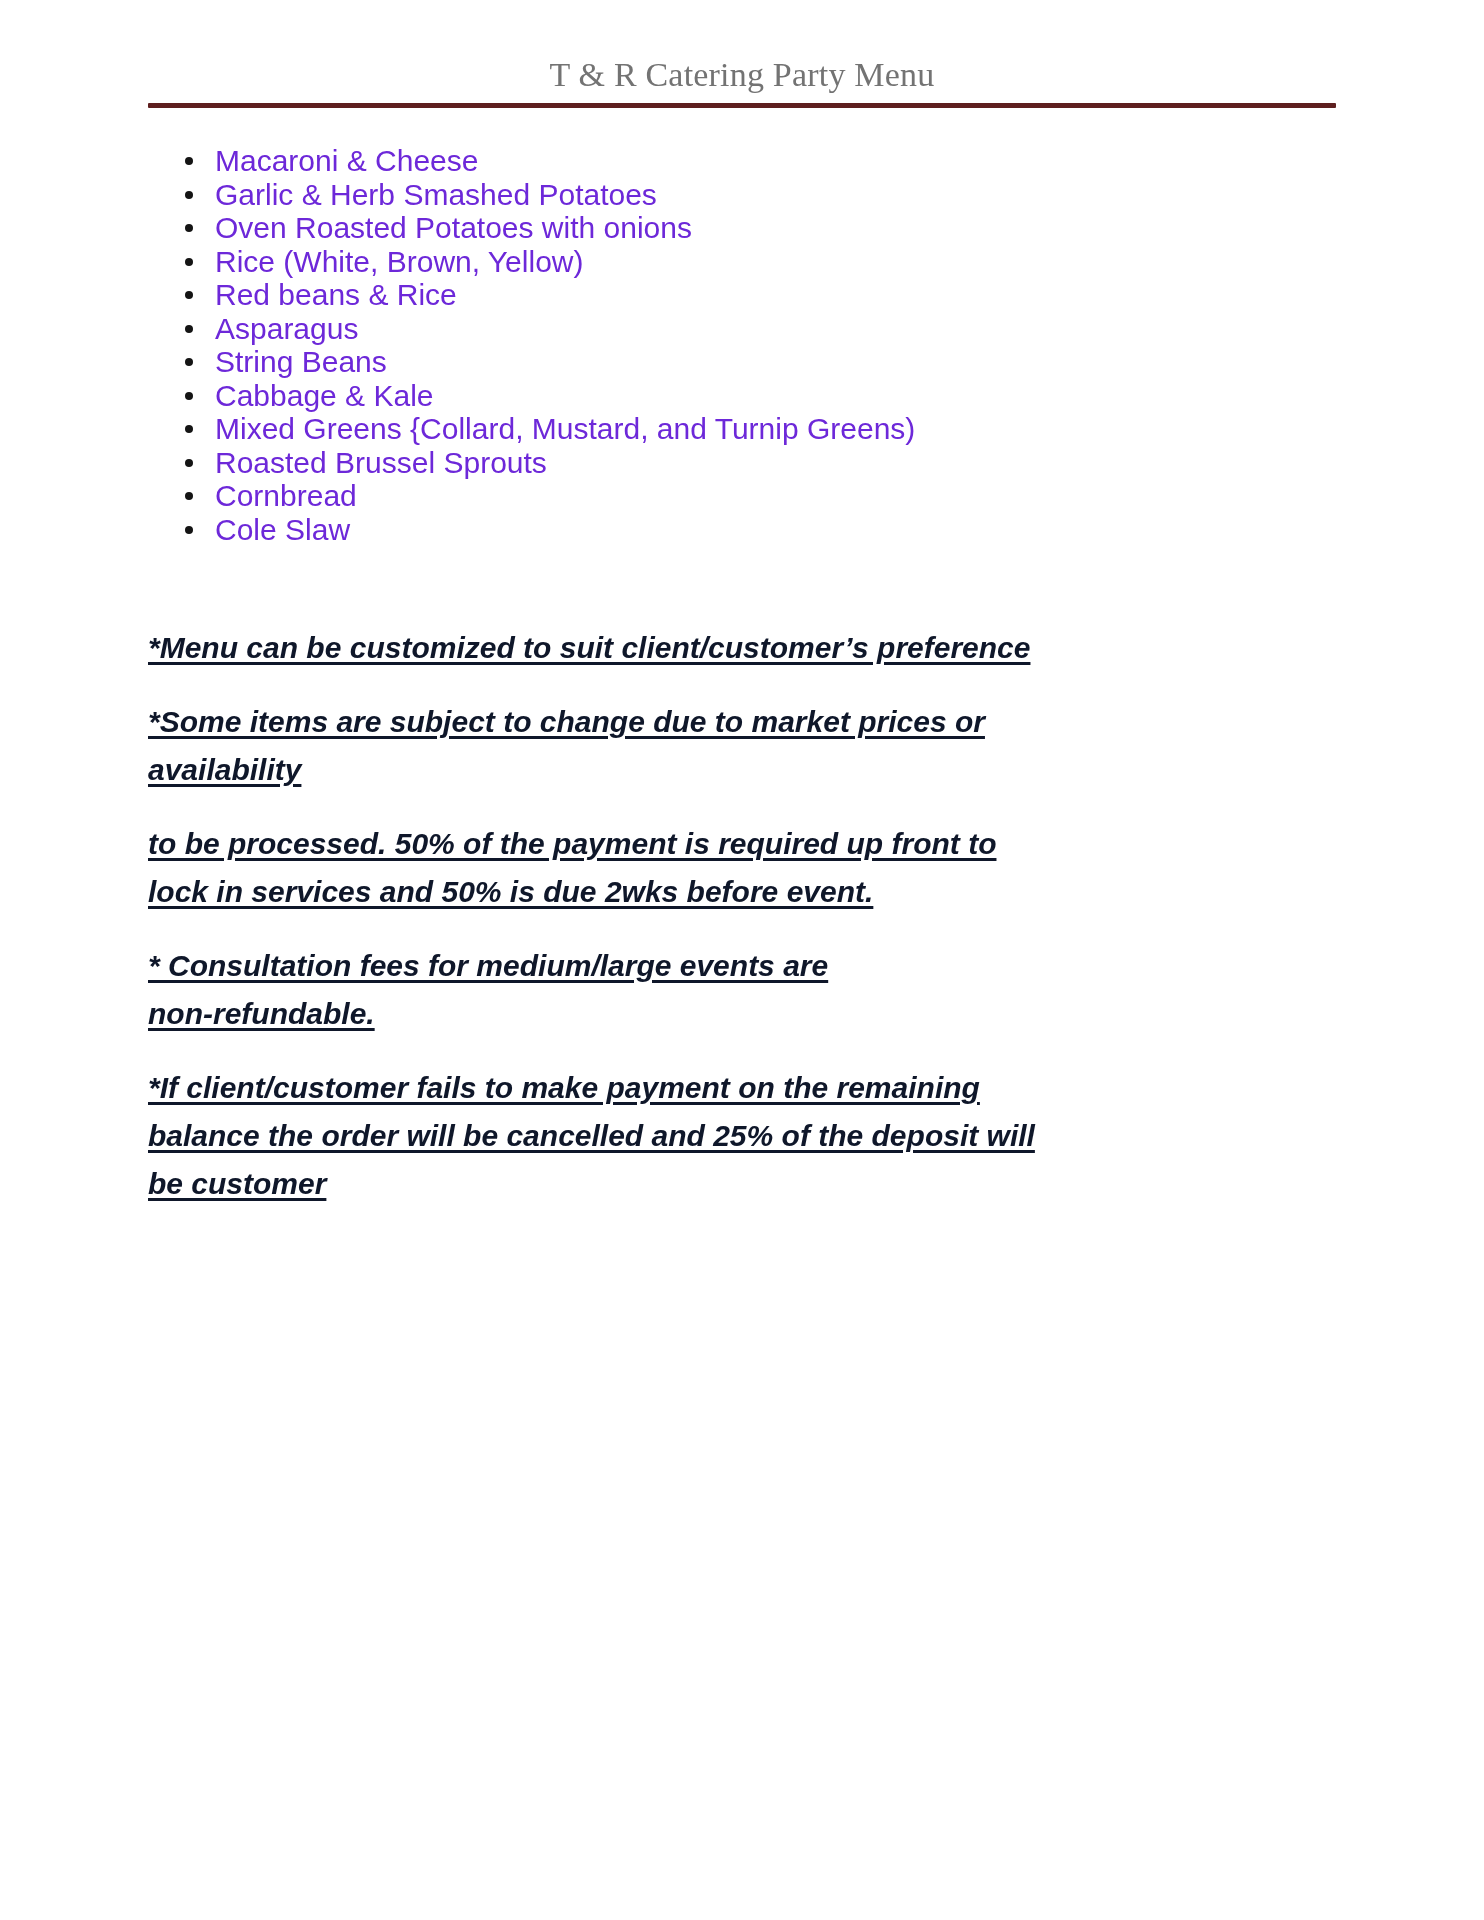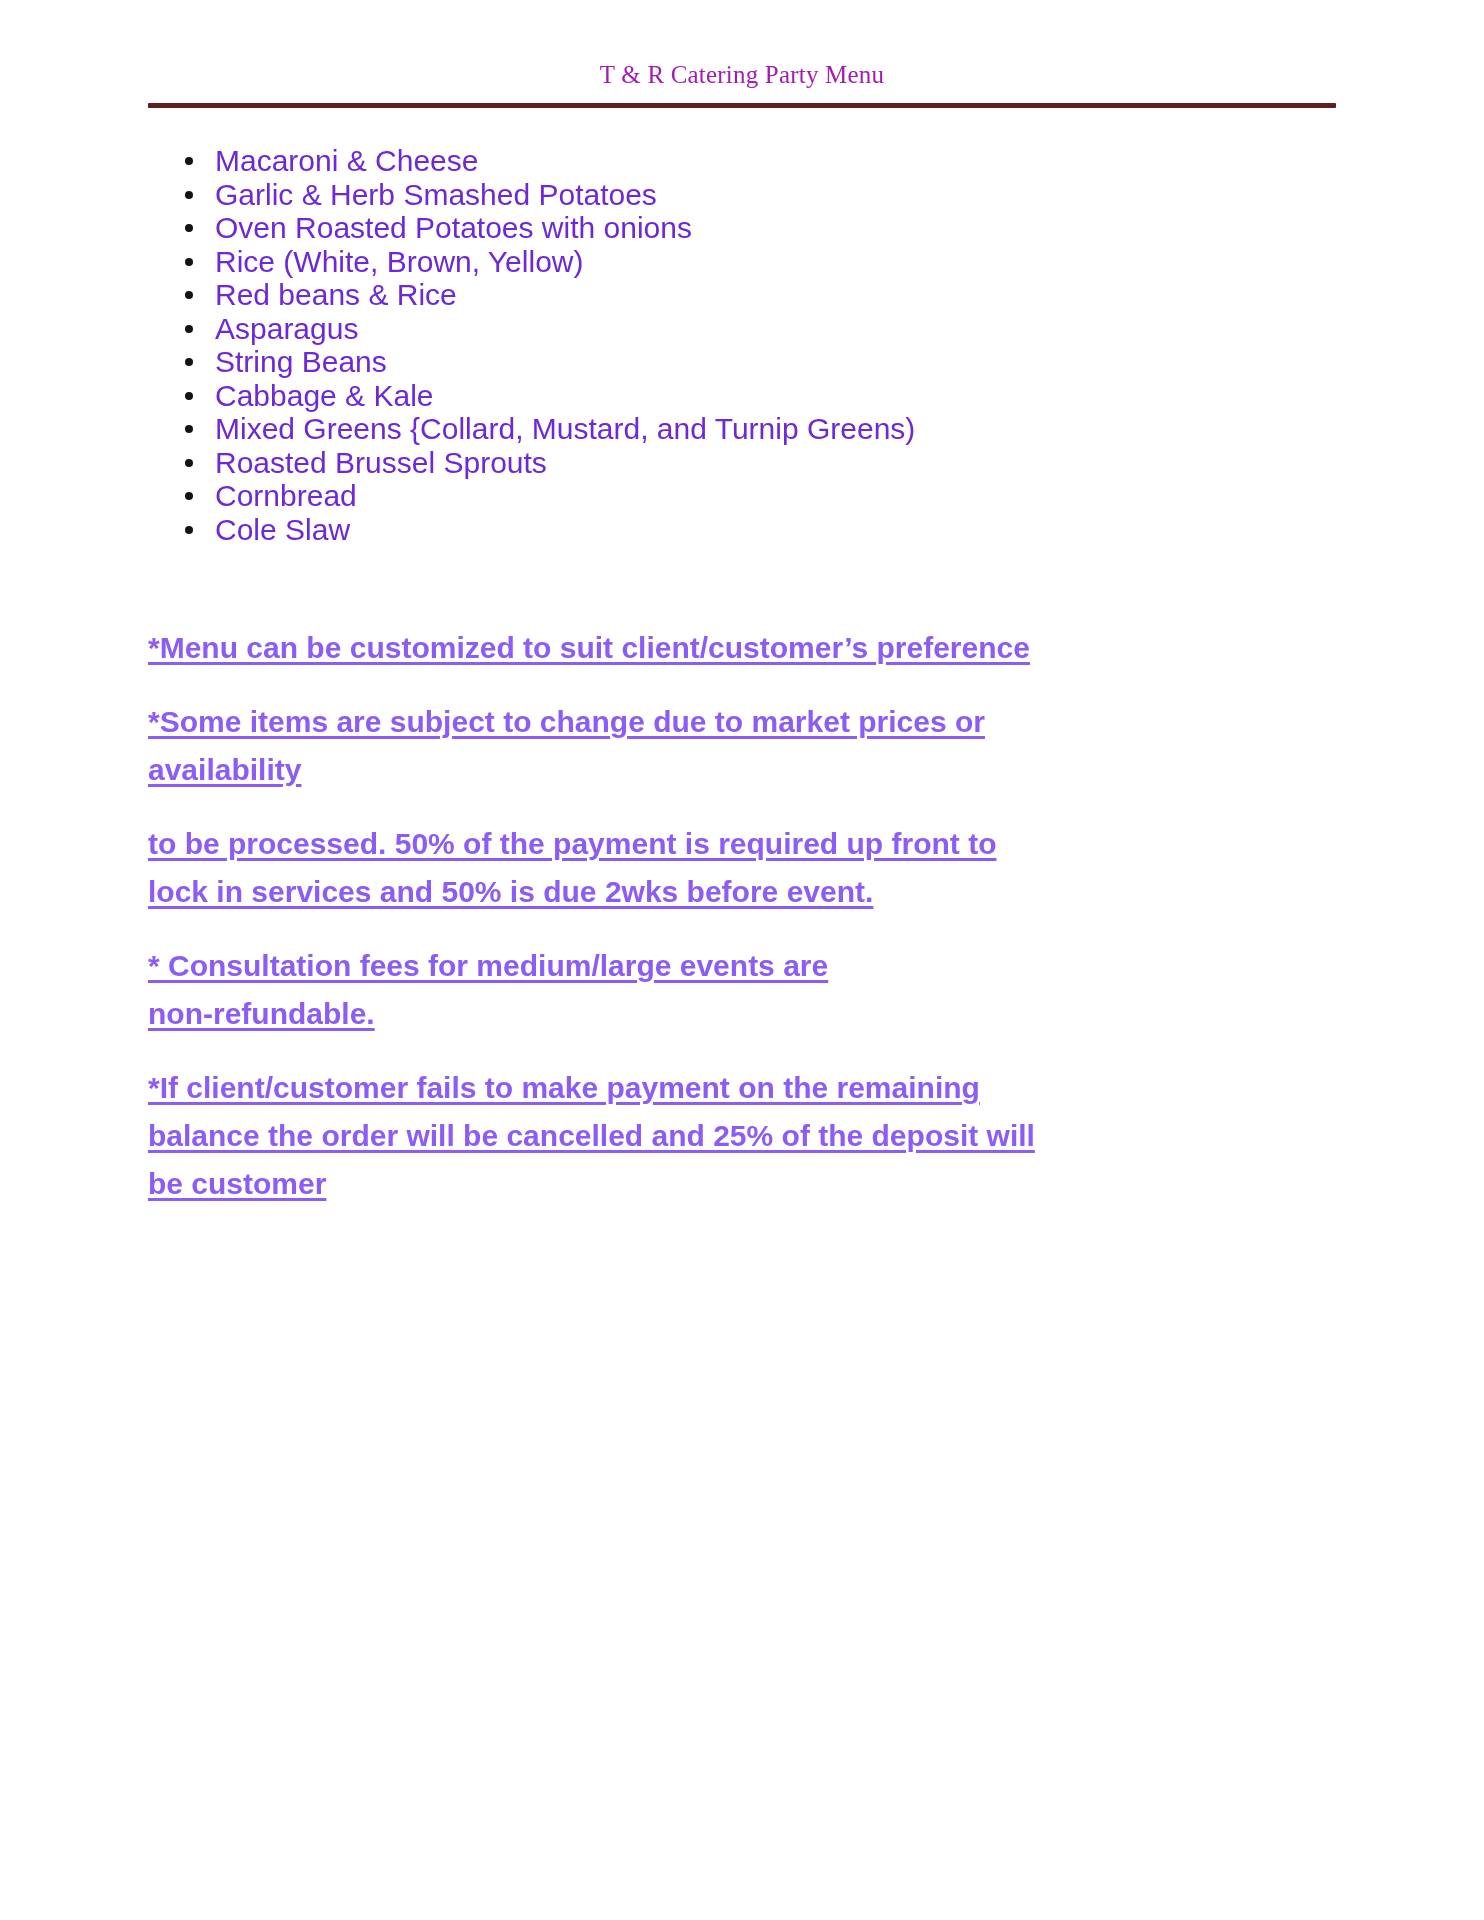--- a/index.html
+++ b/index.html
@@ -20,25 +20,25 @@
     height: 1920px;
     padding: 0 148px;
     background: #ffffff;
   }
   header.doc-header {
     padding-top: 56px;
   }
   h1.doc-title {
     font-family: "Liberation Serif", serif;
     font-weight: 400;
-    font-size: 25px;
+    font-size: 34px;
     line-height: 38px;
     text-align: center;
     margin: 0 0 9px 0;
-    color: #a21caf;
+    color: #737373;
     letter-spacing: 0.2px;
   }
   .title-rule {
     height: 5px;
     width: 100%;
     background: #5e1f1f;
     border-radius: 1px;
   }
   ul.menu-list {
     list-style: none;
@@ -62,22 +62,23 @@
     border-radius: 50%;
     background: #141414;
   }
   section.notes {
     margin-top: 78px;
   }
   p.note {
     margin: 0 0 26px 0;
     font-size: 30px;
     font-weight: 700;
+    font-style: italic;
     line-height: 48px;
-    color: #8b5cf6;
+    color: #0f172a;
     max-width: 1188px;
   }
   .note-line {
     display: block;
     text-decoration: underline;
     text-decoration-thickness: 2.5px;
     text-underline-offset: 4px;
   }
 </style>
 </head>

